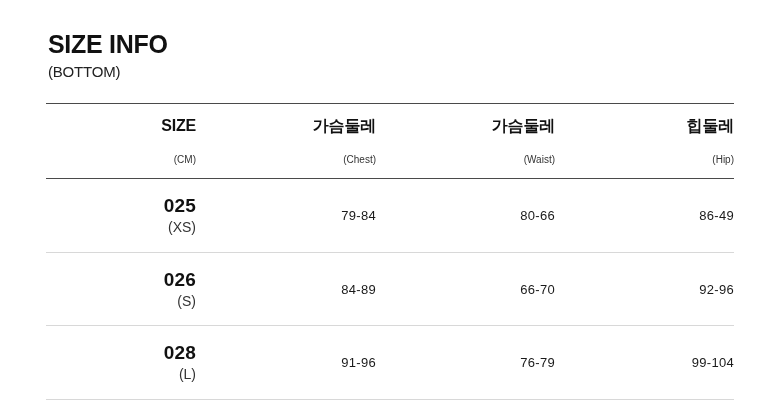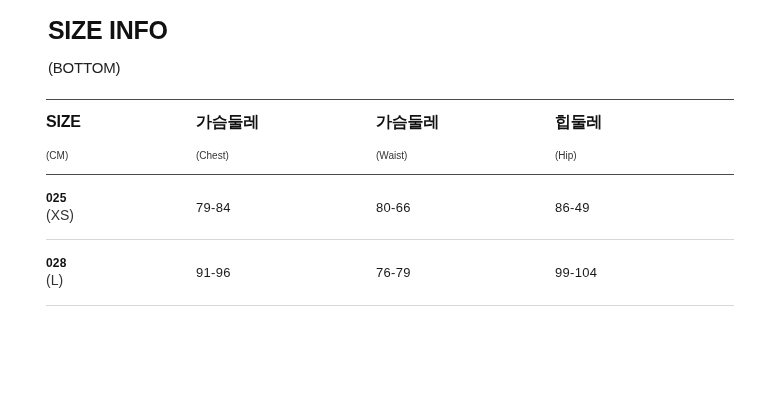--- a/index.html
+++ b/index.html
@@ -12,49 +12,49 @@
     background: #ffffff;
     font-family: "Liberation Sans", sans-serif;
     color: #1a1a1a;
     overflow: hidden;
   }
   .page {
     position: relative;
     width: 780px;
     height: 413px;
     box-sizing: border-box;
-    padding: 16px 46px 0 46px;
+    padding: 30px 46px 0 46px;
   }
   .title-block {
     margin: 0 0 0 2px;
   }
   .title-main {
     font-size: 25px;
     font-weight: bold;
     letter-spacing: -0.3px;
     line-height: 1.15;
     color: #111111;
   }
   .title-sub {
     font-size: 15px;
     font-weight: normal;
     letter-spacing: -0.2px;
     line-height: 1.3;
-    margin-top: 13px;
+    margin-top: 3px;
     color: #222222;
   }
   table.size-table {
     width: 688px;
     margin-top: 22px;
     border-collapse: collapse;
     table-layout: fixed;
   }
   table.size-table th,
   table.size-table td {
-    text-align: left;
+    text-align: right;
     vertical-align: middle;
   }
   thead tr {
     border-top: 1px solid #4a4a4a;
     border-bottom: 1px solid #4a4a4a;
   }
   thead th {
     padding: 12px 0 12px 0;
     font-weight: normal;
   }
@@ -76,21 +76,21 @@
   }
   tbody tr {
     border-bottom: 1px solid #d8d8d8;
   }
   tbody td {
     padding: 16px 0 16px 0;
     height: 26px;
   }
   .size-main {
     display: block;
-    font-size: 12px;
+    font-size: 19px;
     font-weight: bold;
     letter-spacing: 0.2px;
     color: #111111;
     line-height: 1.2;
   }
   .size-sub {
     display: block;
     font-size: 14px;
     font-weight: normal;
     color: #333333;
@@ -149,20 +149,29 @@
         <td>
           <span class="size-main">025</span>
           <span class="size-sub">(XS)</span>
         </td>
         <td class="val">79-84</td>
         <td class="val">80-66</td>
         <td class="val">86-49</td>
       </tr>
       <tr>
         <td>
+          <span class="size-main">026</span>
+          <span class="size-sub">(S)</span>
+        </td>
+        <td class="val">84-89</td>
+        <td class="val">66-70</td>
+        <td class="val">92-96</td>
+      </tr>
+      <tr>
+        <td>
           <span class="size-main">028</span>
           <span class="size-sub">(L)</span>
         </td>
         <td class="val">91-96</td>
         <td class="val">76-79</td>
         <td class="val">99-104</td>
       </tr>
     </tbody>
   </table>
 

